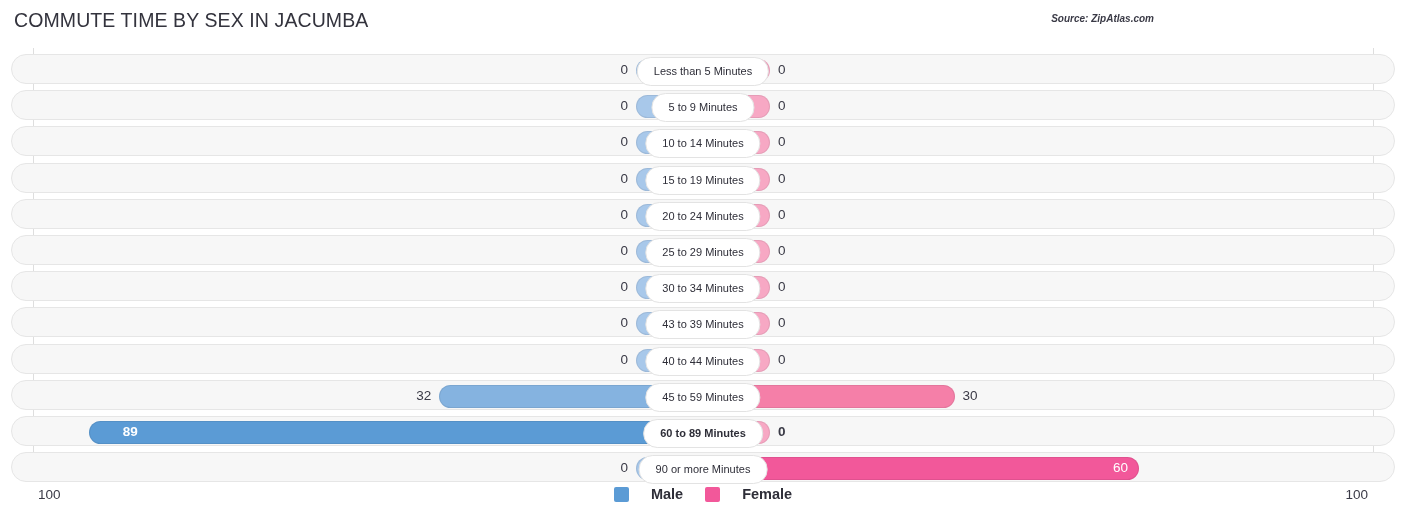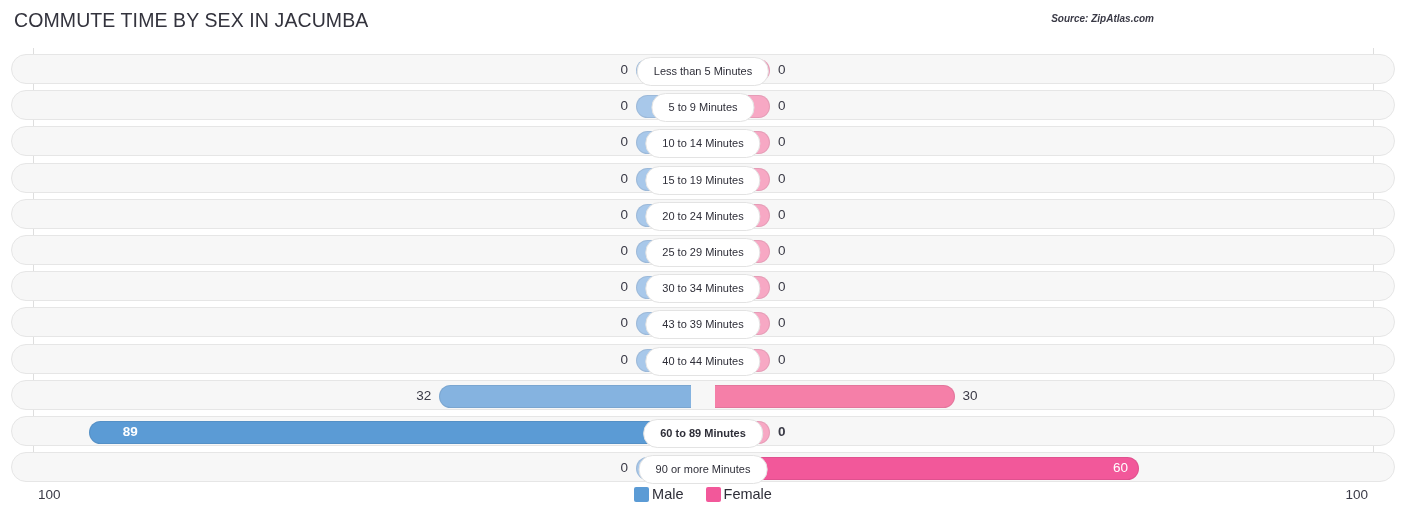--- a/index.html
+++ b/index.html
@@ -141,21 +141,22 @@
     left: 0; top: 4px;
     width: 1406px;
     display: flex;
     justify-content: center;
     align-items: center;
     gap: 22px;
   }
   .legend-item {
     display: flex;
     align-items: center;
-    gap: 3px;
+    gap: 22px;
+    font-weight: bold;
   }
   .legend-swatch {
     width: 15px;
     height: 15px;
     border-radius: 2px;
   }
   .legend-text {
     font-size: 14.5px;
     color: #2e2e38;
   }
@@ -233,20 +234,21 @@
         <div class="val val-male" style="right: 766px;">0</div>
         <div class="bar bar-female" style="width: 55px; background: rgb(247, 168, 196);"></div>
         <div class="val val-female" style="left: 766px;">0</div>
         <div class="cat-pill">40 to 44 Minutes</div>
       </div>
       <div class="row" style="top: 331.8px;">
         <div class="bar bar-male" style="width: 251.8px; background: rgb(133, 179, 224);"></div>
         <div class="val val-male" style="right: 962.8px;">32</div>
         <div class="bar bar-female" style="width: 239.5px; background: rgb(245, 127, 168);"></div>
         <div class="val val-female" style="left: 950.5px;">30</div>
+        <div class="cat-pill">45 to 59 Minutes</div>
       </div>
       <div class="row" style="top: 368px; font-weight: bold;">
         <div class="bar bar-male" style="width: 602.35px; background: rgb(91, 155, 213);"></div>
         <div class="val val-male inside" style="left: 110.65px;">89</div>
         <div class="bar bar-female" style="width: 55px; background: rgb(247, 168, 196);"></div>
         <div class="val val-female" style="left: 766px;">0</div>
         <div class="cat-pill">60 to 89 Minutes</div>
       </div>
       <div class="row" style="top: 404.2px;">
         <div class="bar bar-male" style="width: 55px; background: rgb(168, 200, 234);"></div>

